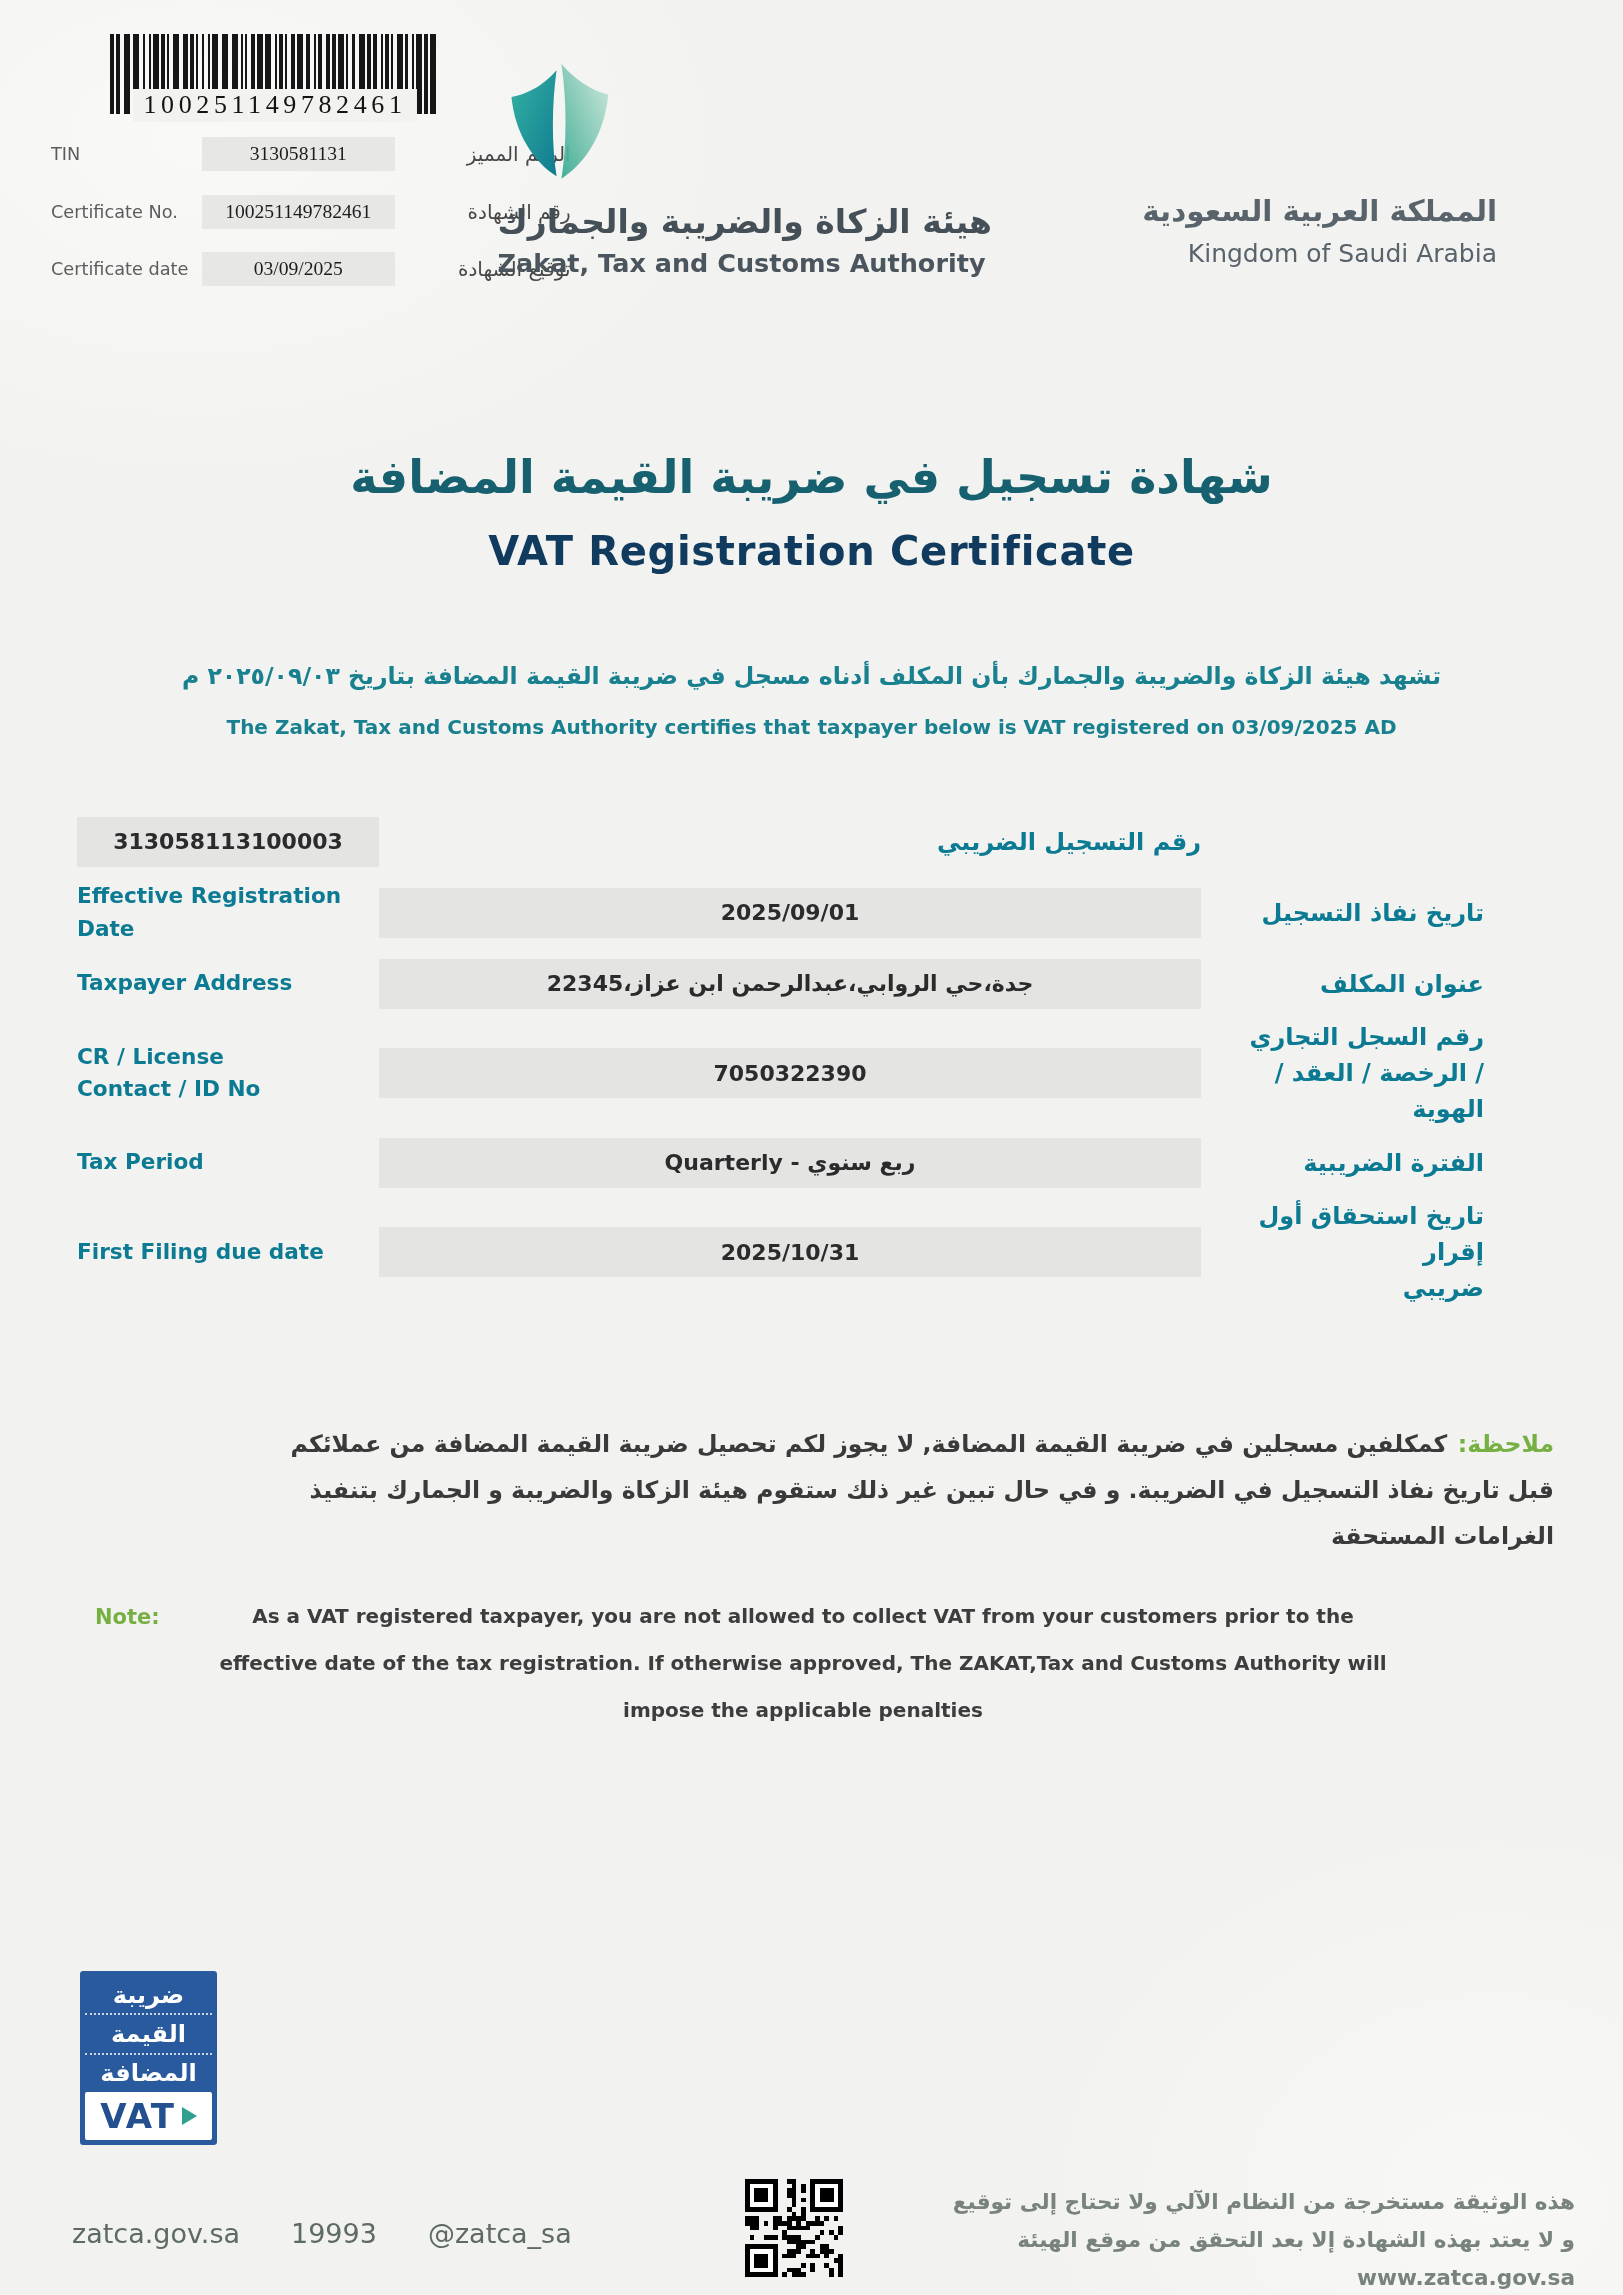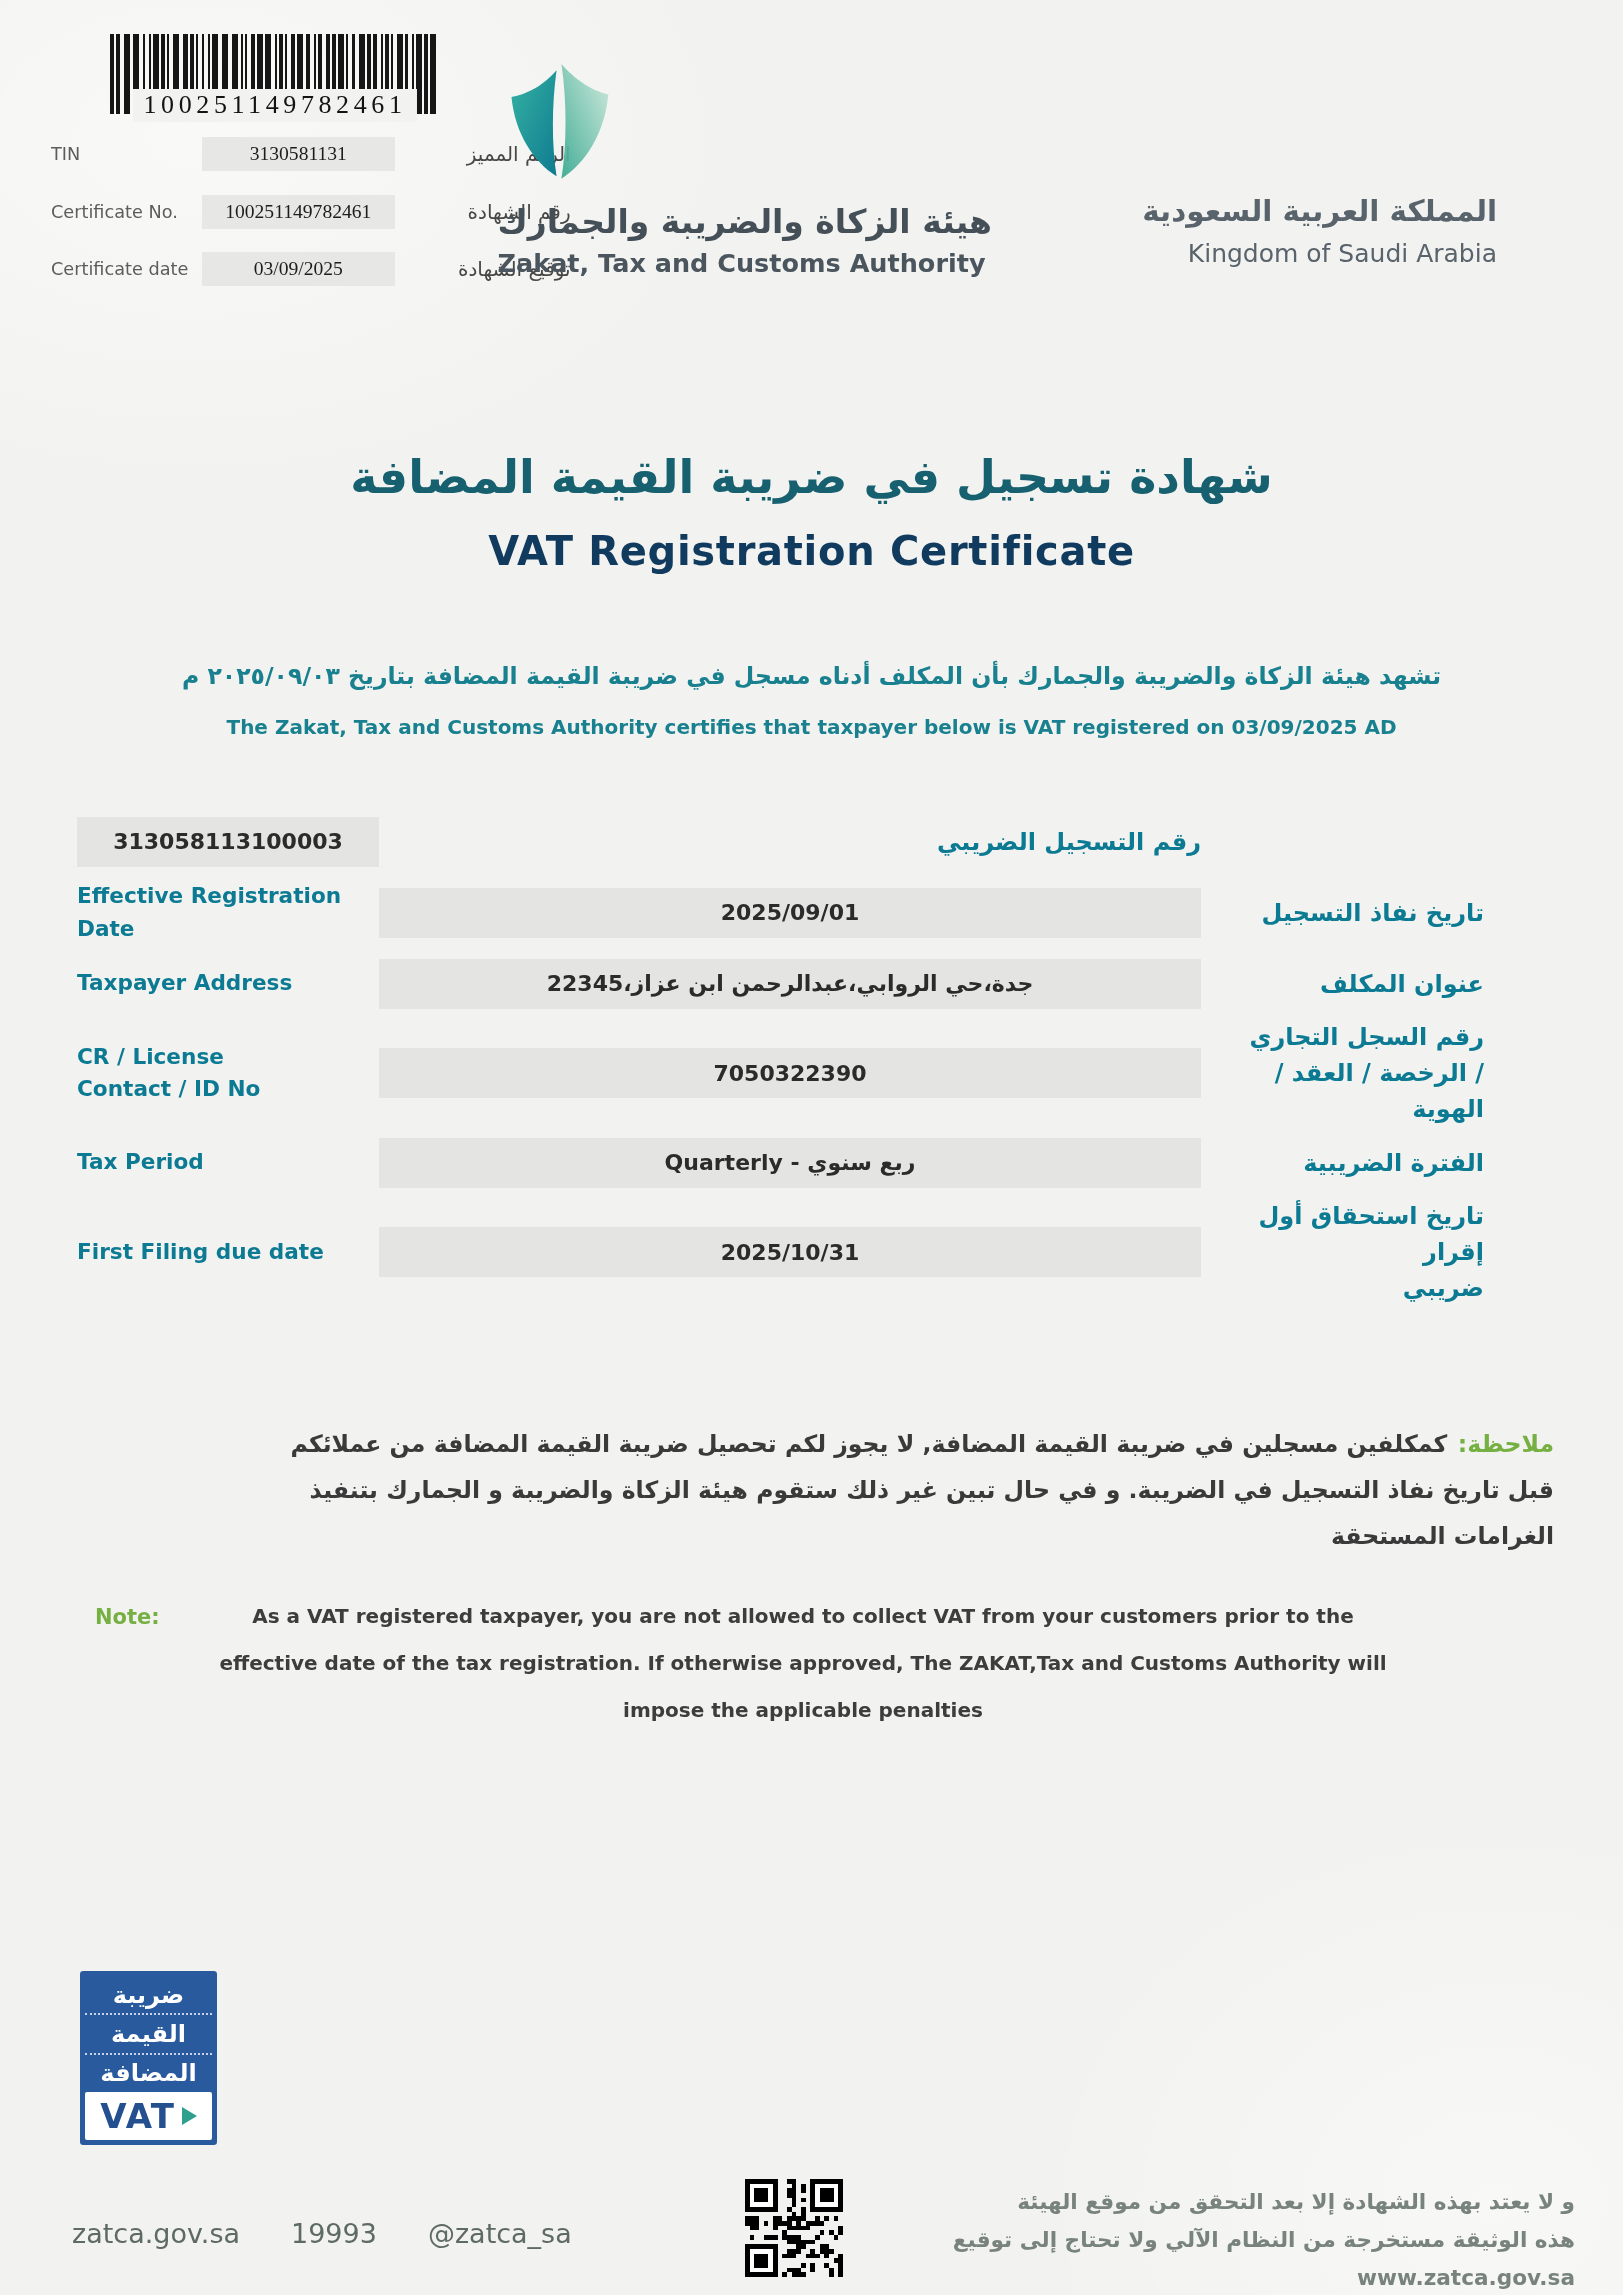--- a/index.html
+++ b/index.html
@@ -441,17 +441,17 @@
         <rect x="105" y="7" width="35" height="35" fill="#fff"></rect>
         <rect x="112" y="14" width="21" height="21" fill="#000"></rect>
         <rect x="0" y="98" width="49" height="49"></rect>
         <rect x="7" y="105" width="35" height="35" fill="#fff"></rect>
         <rect x="14" y="112" width="21" height="21" fill="#000"></rect>
       </g>
   </svg>
 </div>
 
 <div class="disclaimer">
+  <div>هذه الوثيقة مستخرجة من النظام الآلي ولا تحتاج إلى توقيع</div>
   <div>و لا يعتد بهذه الشهادة إلا بعد التحقق من موقع الهيئة</div>
-  <div>هذه الوثيقة مستخرجة من النظام الآلي ولا تحتاج إلى توقيع</div>
   <div>www.zatca.gov.sa</div>
 </div>
 
 
 </body></html>

